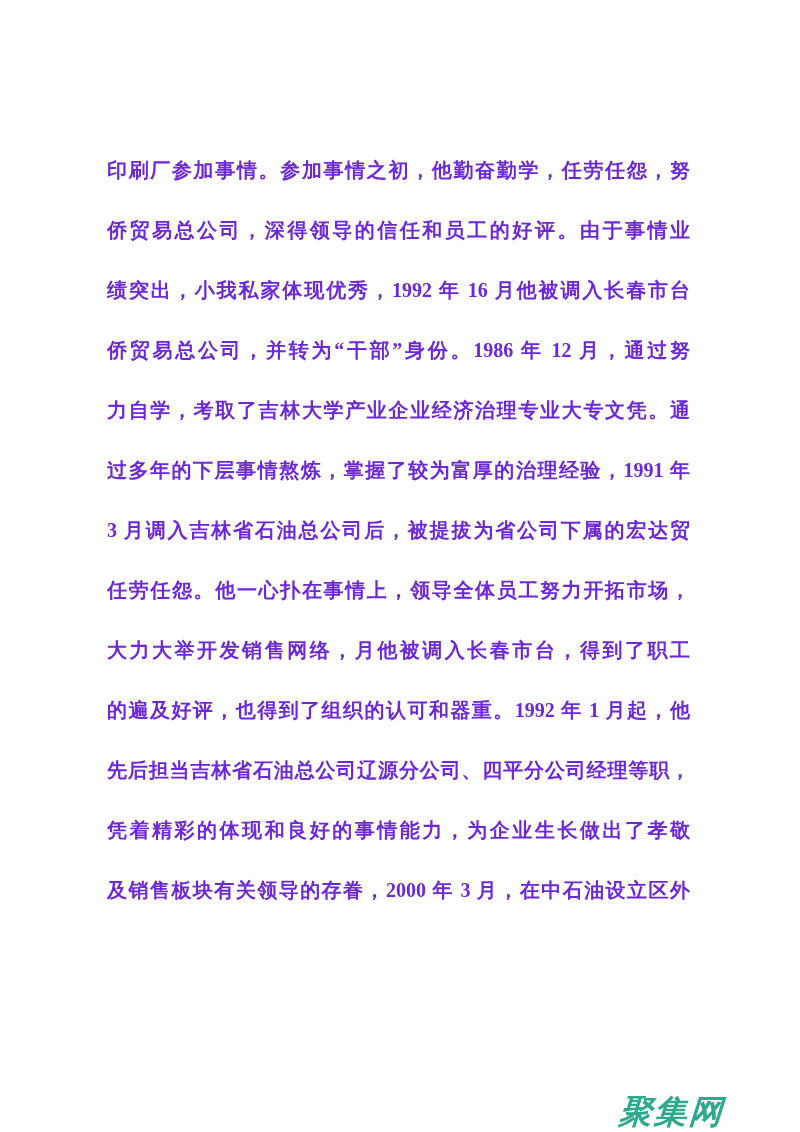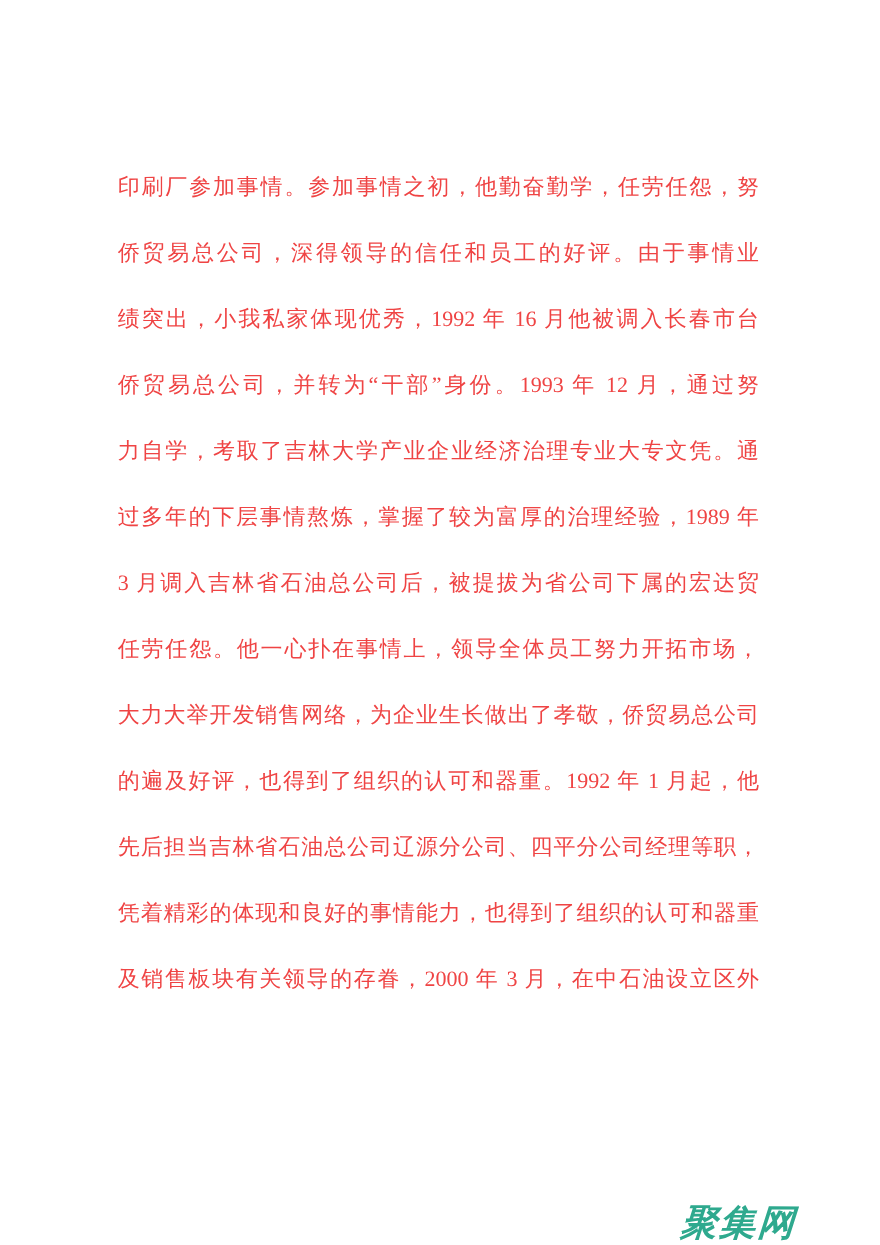--- a/index.html
+++ b/index.html
@@ -24,25 +24,25 @@
     left: 107px;
     top: 140px;
     width: 583px;
   }
   .doc-line {
     margin: 0;
     padding: 0;
     height: 60px;
     line-height: 60px;
     font-size: 20px;
-    color: #ef4444;
+    color: #6d28d9;
     text-align: justify;
     text-align-last: justify;
     overflow: hidden;
-    font-weight: 400;
+    font-weight: 700;
   }
   .watermark {
     position: absolute;
     left: 619px;
     top: 1090px;
     font-family: "Liberation Sans", "DejaVu Sans", sans-serif;
     font-size: 33px;
     font-weight: 900;
     font-style: italic;
     letter-spacing: 2px;
@@ -52,27 +52,27 @@
 </style>
 </head>
 <body>
 
 <div class="page">
 
   <div class="text-block">
     <p class="doc-line">印刷厂参加事情。参加事情之初，他勤奋勤学，任劳任怨，努</p>
     <p class="doc-line">侨贸易总公司，深得领导的信任和员工的好评。由于事情业</p>
     <p class="doc-line">绩突出，小我私家体现优秀，1992 年 16 月他被调入长春市台</p>
-    <p class="doc-line">侨贸易总公司，并转为“干部”身份。1993 年 12 月，通过努</p>
+    <p class="doc-line">侨贸易总公司，并转为“干部”身份。1986 年 12 月，通过努</p>
     <p class="doc-line">力自学，考取了吉林大学产业企业经济治理专业大专文凭。通</p>
-    <p class="doc-line">过多年的下层事情熬炼，掌握了较为富厚的治理经验，1989 年</p>
+    <p class="doc-line">过多年的下层事情熬炼，掌握了较为富厚的治理经验，1991 年</p>
     <p class="doc-line">3 月调入吉林省石油总公司后，被提拔为省公司下属的宏达贸</p>
     <p class="doc-line">任劳任怨。他一心扑在事情上，领导全体员工努力开拓市场，</p>
-    <p class="doc-line">大力大举开发销售网络，为企业生长做出了孝敬，侨贸易总公司</p>
+    <p class="doc-line">大力大举开发销售网络，月他被调入长春市台，得到了职工</p>
     <p class="doc-line">的遍及好评，也得到了组织的认可和器重。1992 年 1 月起，他</p>
     <p class="doc-line">先后担当吉林省石油总公司辽源分公司、四平分公司经理等职，</p>
-    <p class="doc-line">凭着精彩的体现和良好的事情能力，也得到了组织的认可和器重</p>
+    <p class="doc-line">凭着精彩的体现和良好的事情能力，为企业生长做出了孝敬</p>
     <p class="doc-line">及销售板块有关领导的存眷，2000 年 3 月，在中石油设立区外</p>
   </div>
 
   <div class="watermark" style="color: rgb(46, 169, 142);">聚集网</div>
 
 </div>
 
 </body></html>

